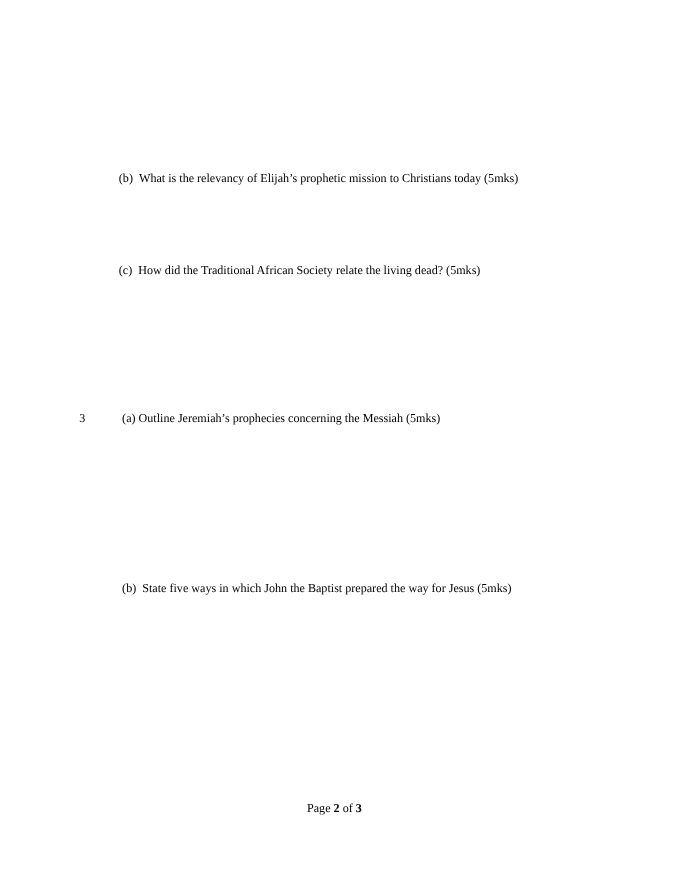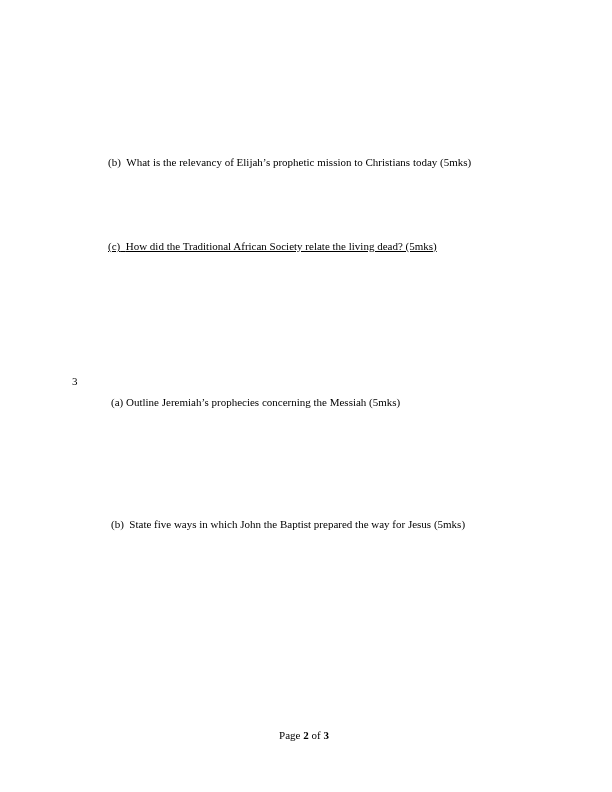--- a/index.html
+++ b/index.html
@@ -39,30 +39,30 @@
   </style>
 </head>
 <body>
 
 <div>
 
   <div class="line" style="left:108px; top:115px;margin-top:41px;">
     <span>(b)</span>&nbsp;&nbsp;<span>What is the relevancy of Elijah’s prophetic mission to Christians today (5mks)</span>
   </div>
 
-  <div class="line" style="left:108px; top:240px;text-decoration:underline;">
+  <div class="line" style="left:108px; top:240px;">
     <span>(c)</span>&nbsp;&nbsp;<span>How did the Traditional African Society relate the living dead? (5mks)</span>
   </div>
 
   <div class="qnum" style="left:72px; top:375px;">3</div>
-  <div class="line" style="left:111px; top:375px;margin-top:21px;">
+  <div class="line" style="left:111px; top:375px;">
     <span>(a)</span>&nbsp;<span>Outline Jeremiah’s prophecies concerning the Messiah (5mks)</span>
   </div>
 
-  <div class="line" style="left:111px; top:518px;">
+  <div class="line" style="left:111px; top:529px;">
     <span>(b)</span>&nbsp;&nbsp;<span>State five ways in which John the Baptist prepared the way for Jesus (5mks)</span>
   </div>
 
   <div class="footer">
     <span>Page</span>
     <b>2</b>
     <span>of</span>
     <b>3</b>
   </div>
 

